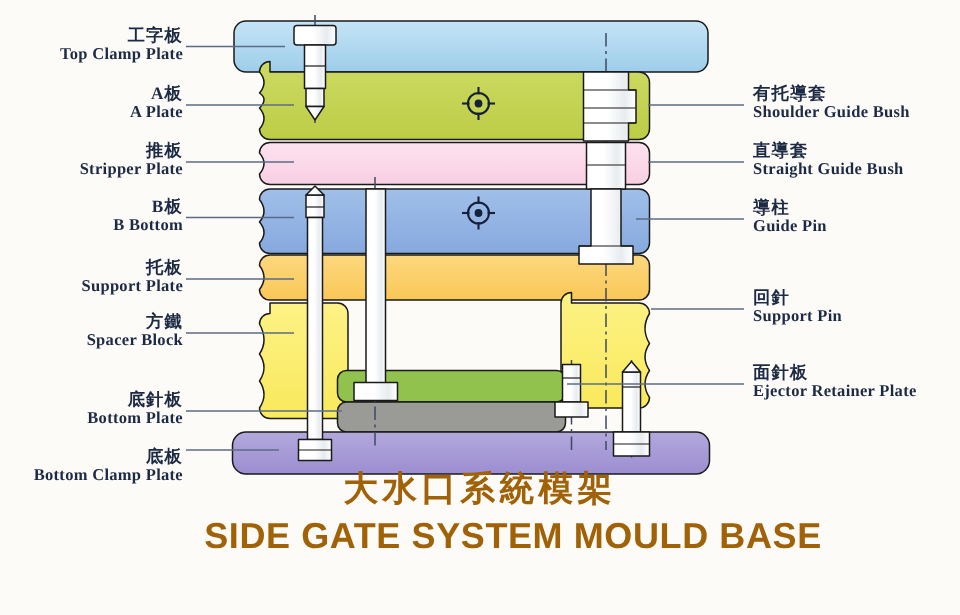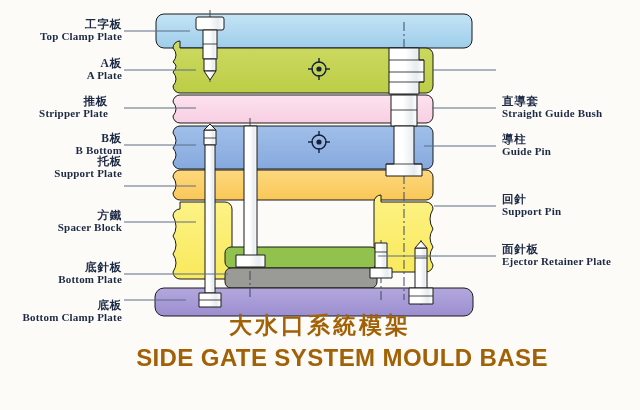--- a/index.html
+++ b/index.html
@@ -214,45 +214,49 @@
   </svg>
 
   <div class="lbl left" style="right:518px;top:19px">
     <span class="cn">工字板</span>
     <span class="en">Top Clamp Plate</span>
   </div>
   <div class="lbl left" style="right:518px;top:58px">
     <span class="cn">A板</span>
     <span class="en">A Plate</span>
   </div>
-  <div class="lbl left" style="right:532px;top:96px">
+  <div class="lbl left" style="right:518px;top:96px">
     <span class="cn">推板</span>
     <span class="en">Stripper Plate</span>
   </div>
   <div class="lbl left" style="right:518px;top:133px">
     <span class="cn">B板</span>
     <span class="en">B Bottom</span>
   </div>
-  <div class="lbl left" style="right:518px;top:156px">
+  <div class="lbl left" style="right:518px;top:174px">
     <span class="cn">托板</span>
     <span class="en">Support Plate</span>
   </div>
   <div class="lbl left" style="right:518px;top:210px">
     <span class="cn">方鐵</span>
     <span class="en">Spacer Block</span>
   </div>
   <div class="lbl left" style="right:518px;top:262px">
     <span class="cn">底針板</span>
     <span class="en">Bottom Plate</span>
   </div>
   <div class="lbl left" style="right:518px;top:300px">
     <span class="cn">底板</span>
     <span class="en">Bottom Clamp Plate</span>
   </div>
 
+  <div class="lbl right" style="left:502px;top:58px">
+    <span class="cn">有托導套</span>
+    <span class="en">Shoulder Guide Bush</span>
+  </div>
   <div class="lbl right" style="left:502px;top:96px">
     <span class="cn">直導套</span>
     <span class="en">Straight Guide Bush</span>
   </div>
   <div class="lbl right" style="left:502px;top:134px">
     <span class="cn">導柱</span>
     <span class="en">Guide Pin</span>
   </div>
   <div class="lbl right" style="left:502px;top:194px">
     <span class="cn">回針</span>

